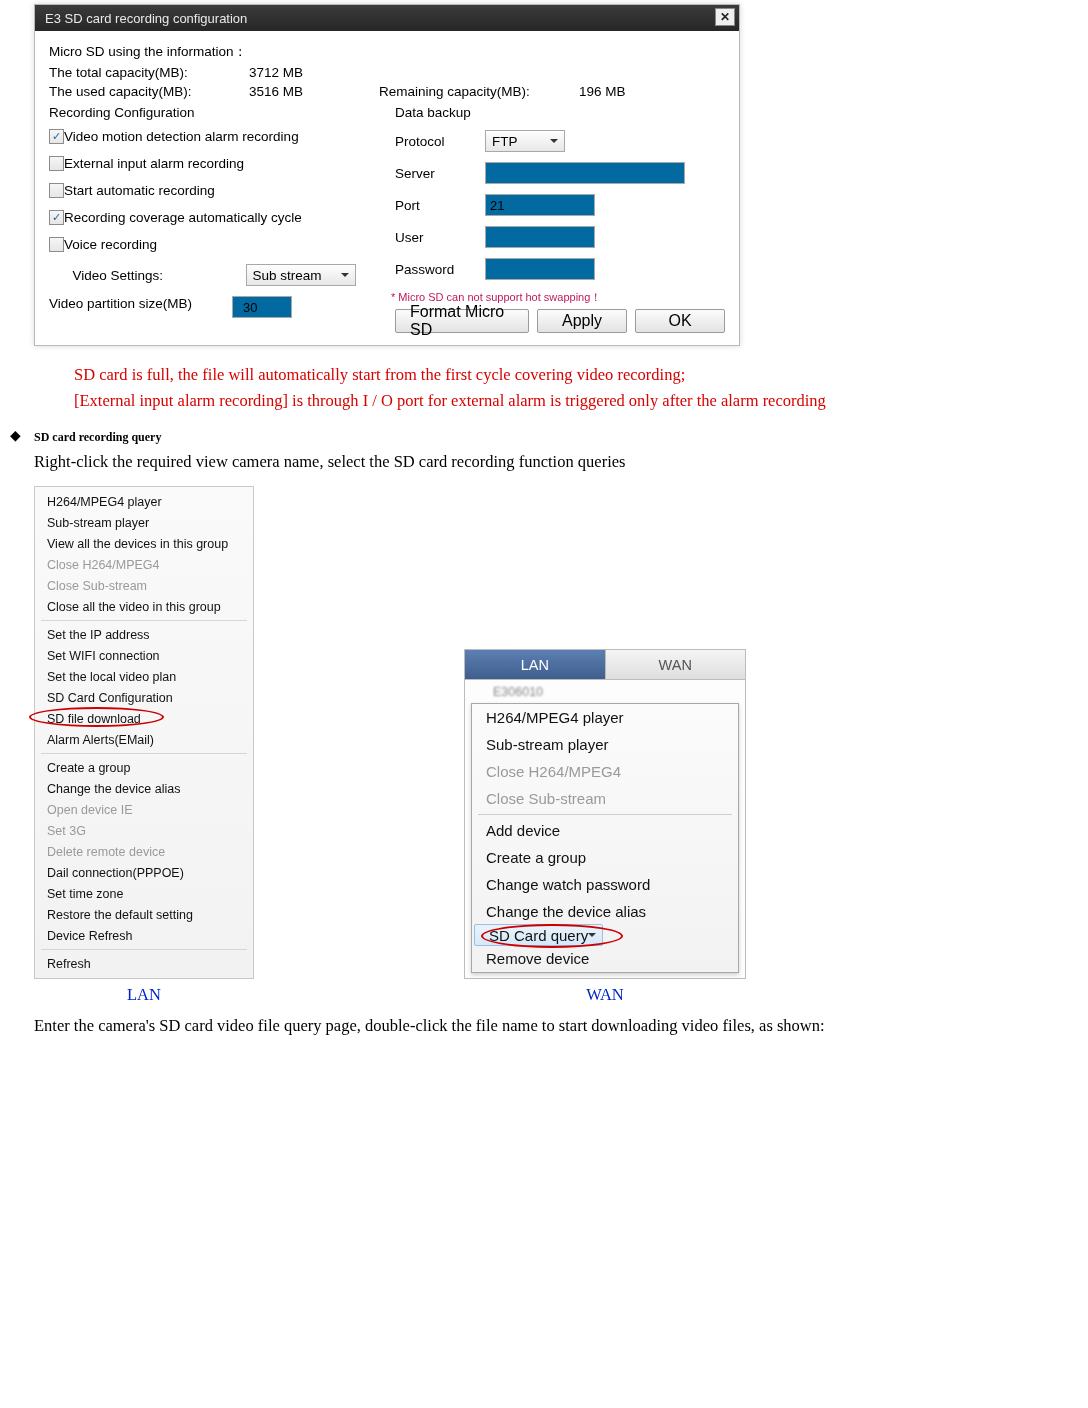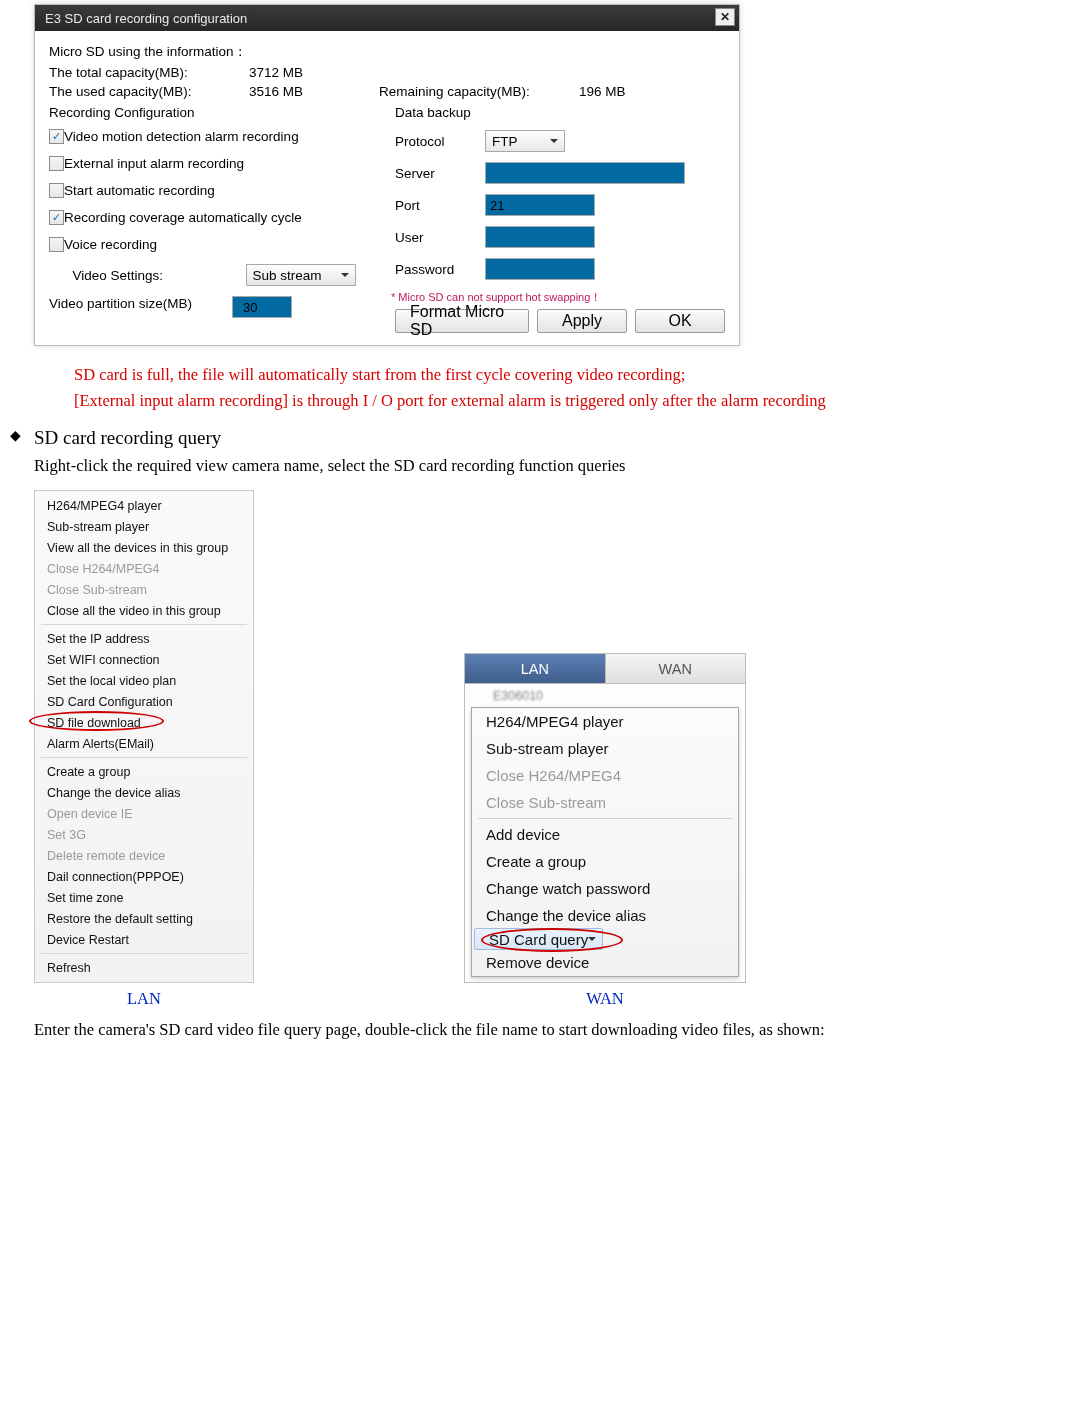--- a/index.html
+++ b/index.html
@@ -136,21 +136,21 @@
     position: relative;
     margin-top: 10px;
     font-family: "Times New Roman", serif;
   }
   .diamond {
     position: absolute;
     left: -24px;
     top: 2px;
     font-size: 14px;
   }
-  .diamond-row strong { font-weight: normal; font-size: 19px; }
+  .diamond-row strong { font-weight: bold; font-size: 12px; }
 
   
   .menus-wrap {
     margin-left: 26px;
     margin-top: 12px;
     display: flex;
     align-items: flex-end;
     gap: 210px;
   }
   .lan-menu {
@@ -396,21 +396,21 @@
       <div class="mi">Alarm Alerts(EMail)</div>
       <div class="sep"></div>
       <div class="mi">Create a group</div>
       <div class="mi">Change the device alias</div>
       <div class="mi disabled">Open device IE</div>
       <div class="mi disabled">Set 3G</div>
       <div class="mi disabled">Delete remote device</div>
       <div class="mi">Dail connection(PPPOE)</div>
       <div class="mi">Set time zone</div>
       <div class="mi">Restore the default setting</div>
-      <div class="mi">Device Restart</div>
+      <div class="mi">Device Refresh</div>
       <div class="sep"></div>
       <div class="mi">Refresh</div>
     </div>
 
   <div class="wan-panel">
     <div class="wan-tabs">
       <div class="tab active">LAN</div>
       <div class="tab inactive">WAN</div>
     </div>
     <div class="wan-inner">

